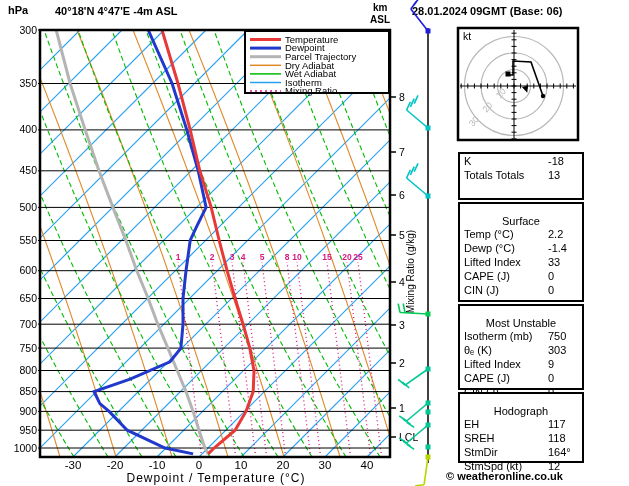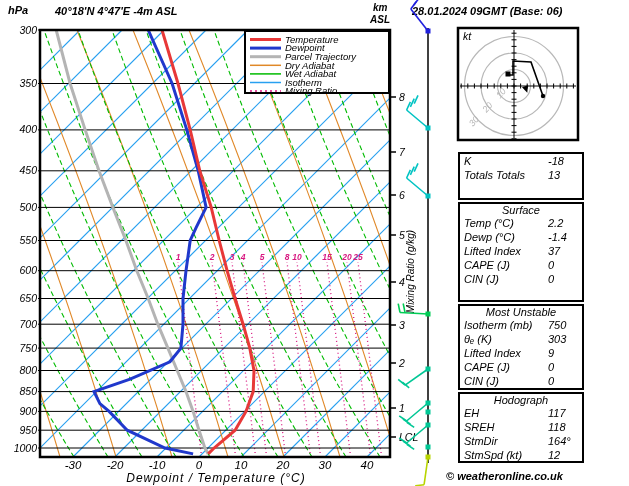--- a/index.html
+++ b/index.html
@@ -1,26 +1,26 @@
 <!DOCTYPE html>
 <html><head>
 <meta charset="utf-8">
 <style>
   * { margin:0; padding:0; box-sizing:border-box; }
   html,body { width:629px; height:486px; background:#fff; overflow:hidden;
               font-family:"Liberation Sans","DejaVu Sans",sans-serif; }
-  #app { position:relative; width:629px; height:410px; background:#fff;font-style:italic; }
+  #app { position:relative; width:629px; height:410px; background:#fff; }
   .abs { position:absolute; white-space:nowrap; }
   .hdr { font-size:11px; font-weight:bold; color:#000; }
   .small { font-size:10px; font-weight:bold; color:#000; }
   #mixing-axis-label { font-size:10px; color:#000; transform:rotate(-90deg); width:130px; text-align:center; }
   #xaxis-title { font-size:12px; color:#000; width:352px; text-align:center; letter-spacing:1px; }
   #copyright { font-size:11px; font-weight:bold; color:#000; }
   .tbox { position:absolute; left:458px; width:126px; border:2px solid #000; background:#fff; }
-  .tbox .box-title { text-align:center; font-size:11px; color:#000; padding-top:0; }
+  .tbox .box-title { text-align:center; font-size:11px; color:#000; padding-top:11px; }
   .tbox .trow { display:flex; font-size:11px; color:#000; line-height:14px; }
   .tbox .lbl { padding-left:4px; }
   .tbox .val { position:absolute; left:88px; }
   .tbox .trow { position:relative; }
   svg { position:absolute; left:0; top:0; }
 </style>
 </head>
 <body>
 <div id="app">
 
@@ -355,21 +355,21 @@
         <div class="trow">
           <span class="lbl">Temp (°C)</span>
           <span class="val">2.2</span>
         </div>
         <div class="trow">
           <span class="lbl">Dewp (°C)</span>
           <span class="val">-1.4</span>
         </div>
         <div class="trow">
           <span class="lbl">Lifted Index</span>
-          <span class="val">37</span>
+          <span class="val">33</span>
         </div>
         <div class="trow">
           <span class="lbl">CAPE (J)</span>
           <span class="val">0</span>
         </div>
         <div class="trow">
           <span class="lbl">CIN (J)</span>
           <span class="val">0</span>
         </div>
       </div>

